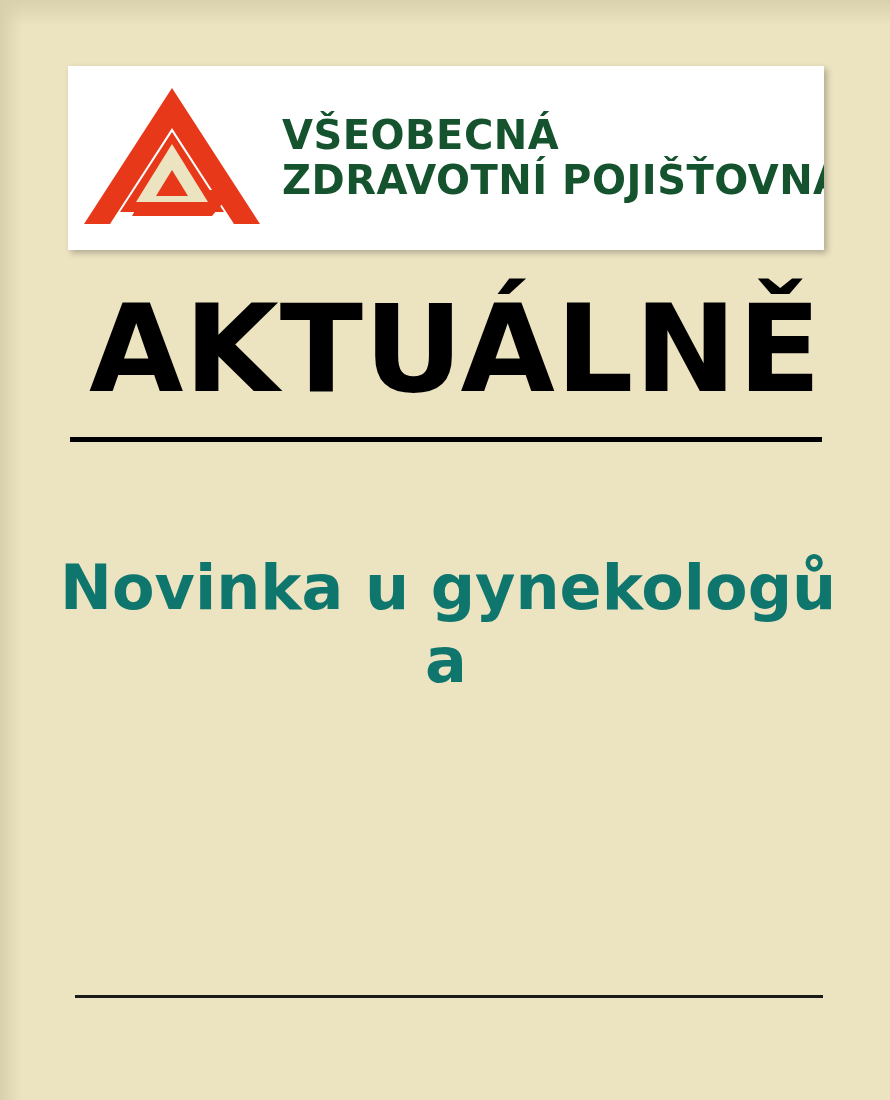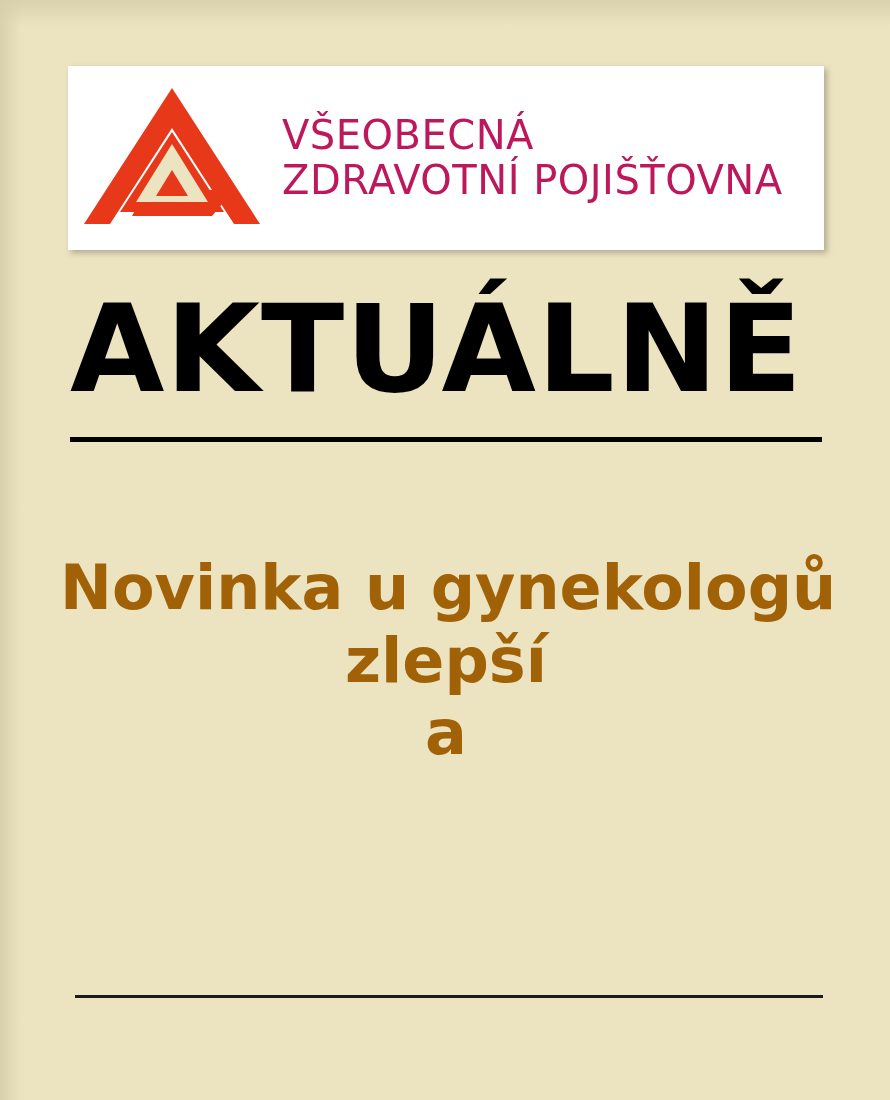--- a/index.html
+++ b/index.html
@@ -56,36 +56,36 @@
     height: 150px;
     margin-left: 14px;
     display: flex;
     align-items: center;
     justify-content: center;
   }
   .logo-text {
     flex: 1 1 auto;
     padding-left: 10px;
     padding-right: 10px;
-    color: #be185d;
-    font-weight: normal;
+    color: #14532d;
+    font-weight: bold;
     font-size: 40px;
     line-height: 1.12;
     letter-spacing: 0.5px;
     text-align: left;
     font-family: "DejaVu Sans", sans-serif;
   }
   .logo-text div { white-space: nowrap; }
 
   .headline {
     position: absolute;
     left: 70px;
     top: 288px;
     width: 752px;
-    text-align: left;
+    text-align: right;
     font-family: "DejaVu Sans", sans-serif;
     font-weight: bold;
     font-size: 122px;
     line-height: 1.0;
     color: #000000;
     letter-spacing: 1px;
   }
   .headline-rule {
     position: absolute;
     left: 70px;
@@ -98,21 +98,21 @@
   .subhead {
     position: absolute;
     left: 60px;
     top: 552px;
     width: 772px;
     text-align: center;
     font-family: "DejaVu Sans", sans-serif;
     font-weight: bold;
     font-size: 62px;
     line-height: 1.17;
-    color: #a16207;
+    color: #0f766e;
   }
   .subhead div { white-space: nowrap; }
 
   .bottom-rule {
     position: absolute;
     left: 75px;
     top: 995px;
     width: 748px;
     border-top: 3px solid #1b1b1b;
   }
@@ -142,19 +142,18 @@
       <div>VŠEOBECNÁ</div>
       <div>ZDRAVOTNÍ POJIŠŤOVNA</div>
     </div>
   </div>
 
   <div class="headline">AKTUÁLNĚ</div>
   <div class="headline-rule"></div>
 
   <div class="subhead">
     <div>Novinka u gynekologů</div>
-    <div>zlepší</div>
     <div>a</div>
   </div>
 
   <div class="bottom-rule"></div>
 
 </div>
 
 </body></html>

